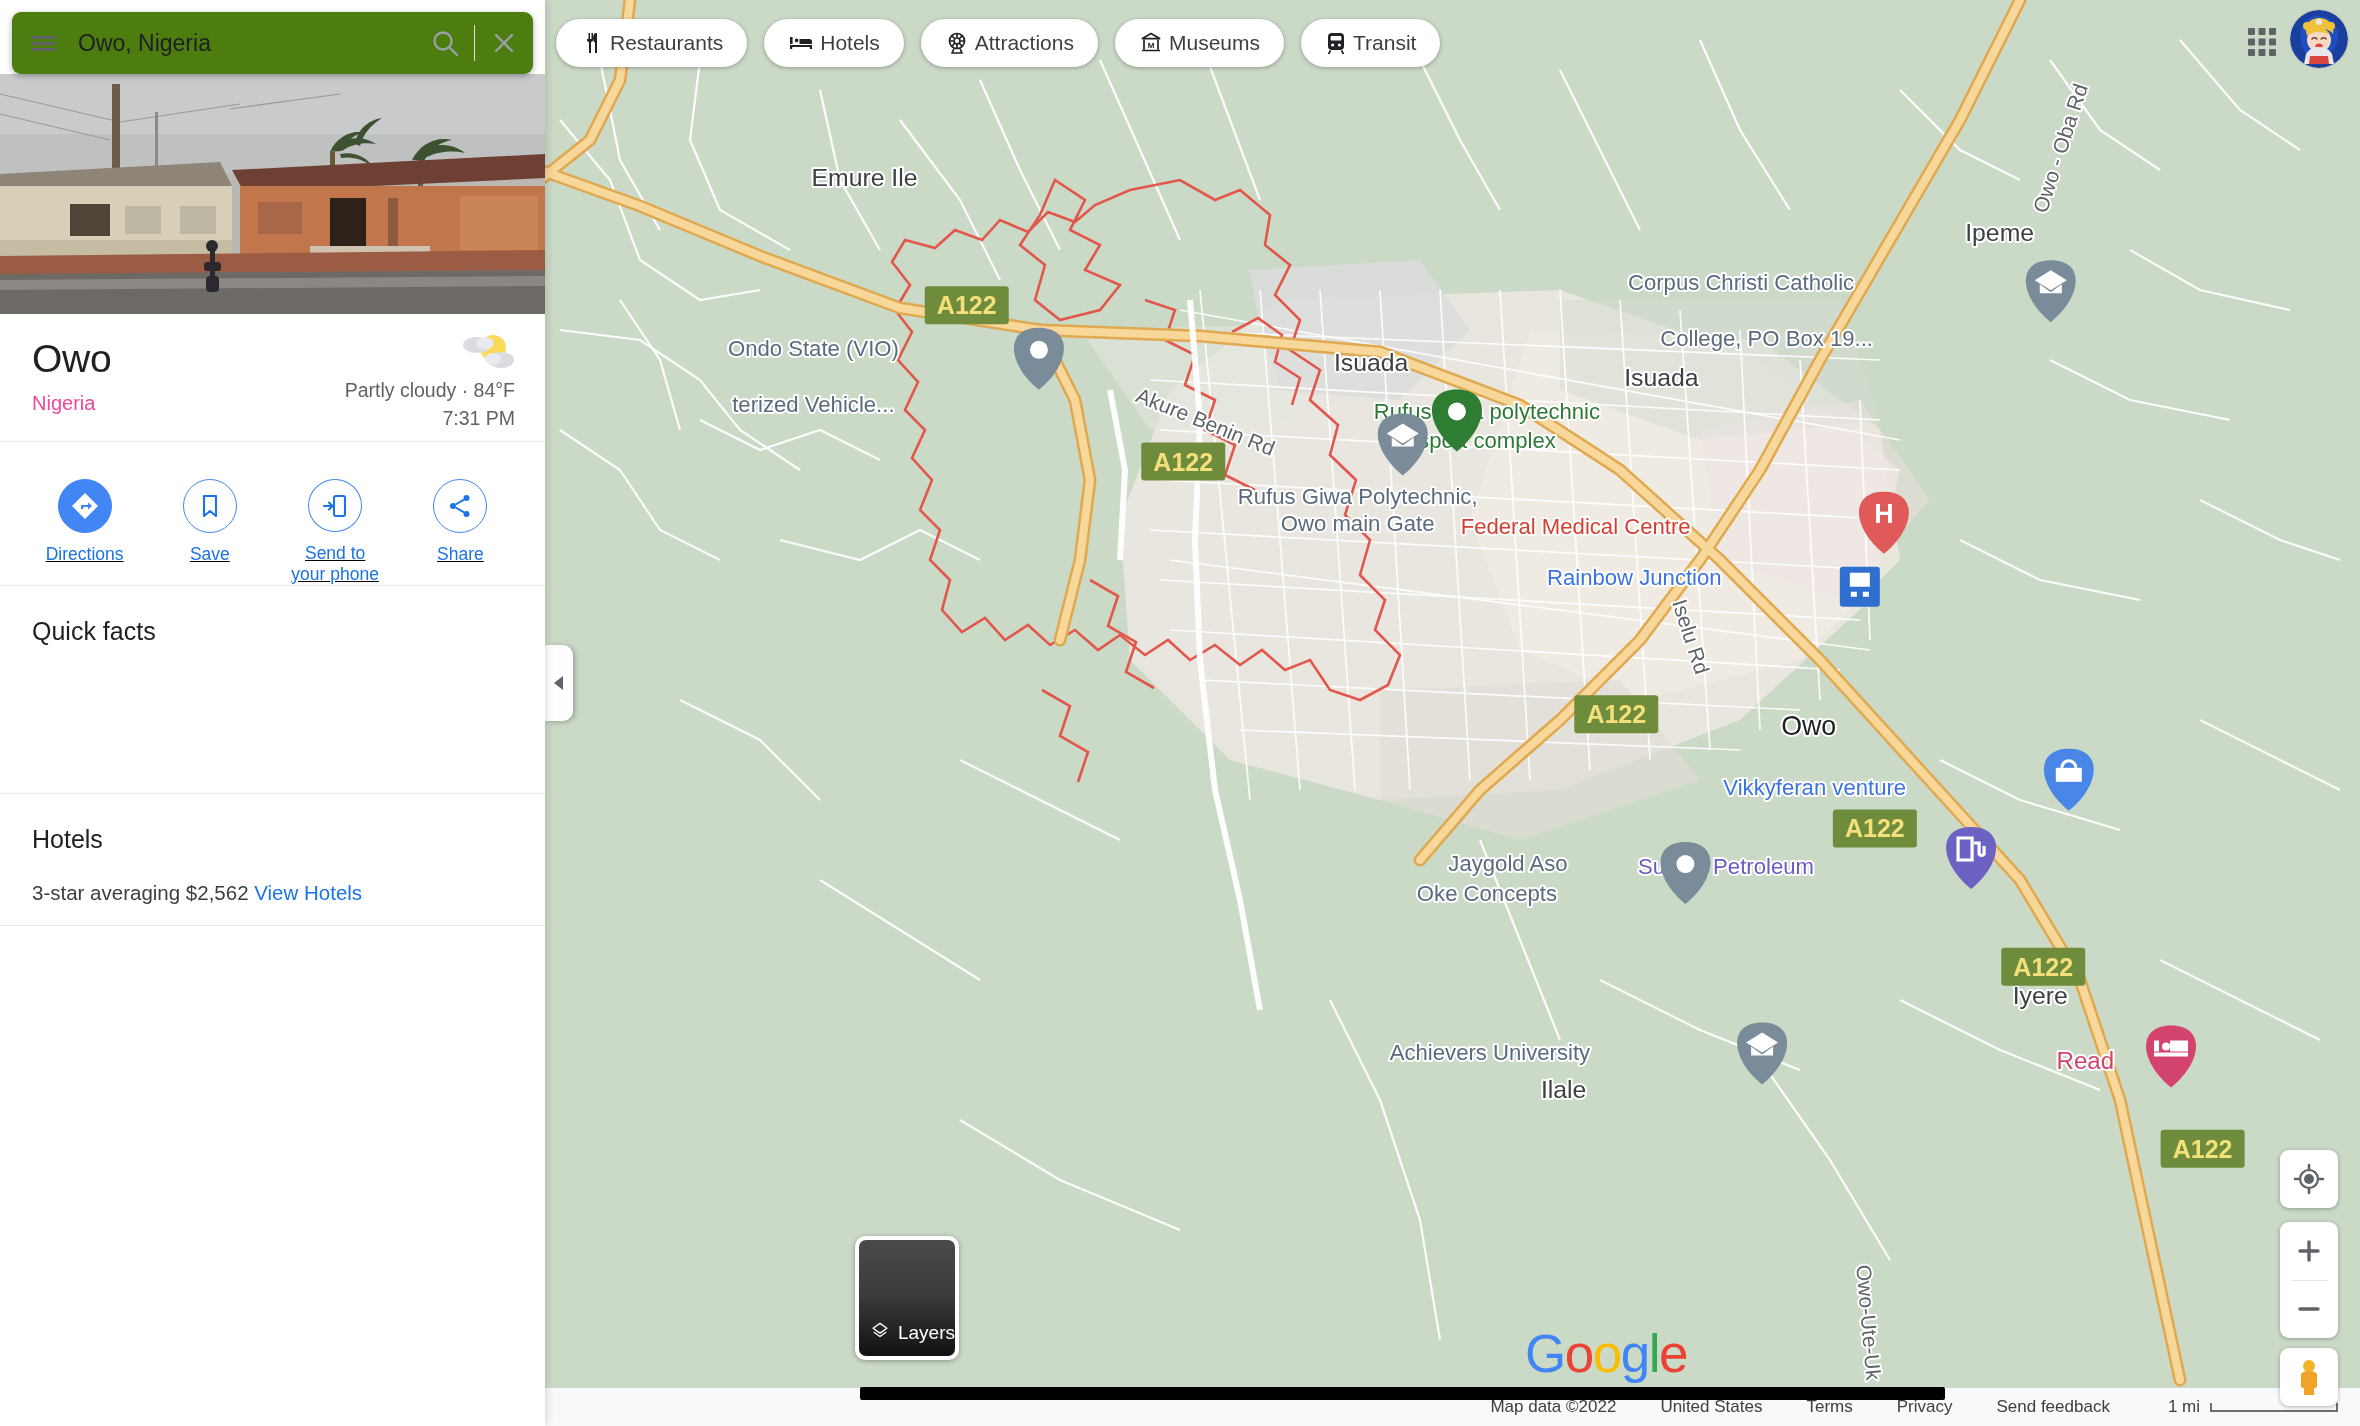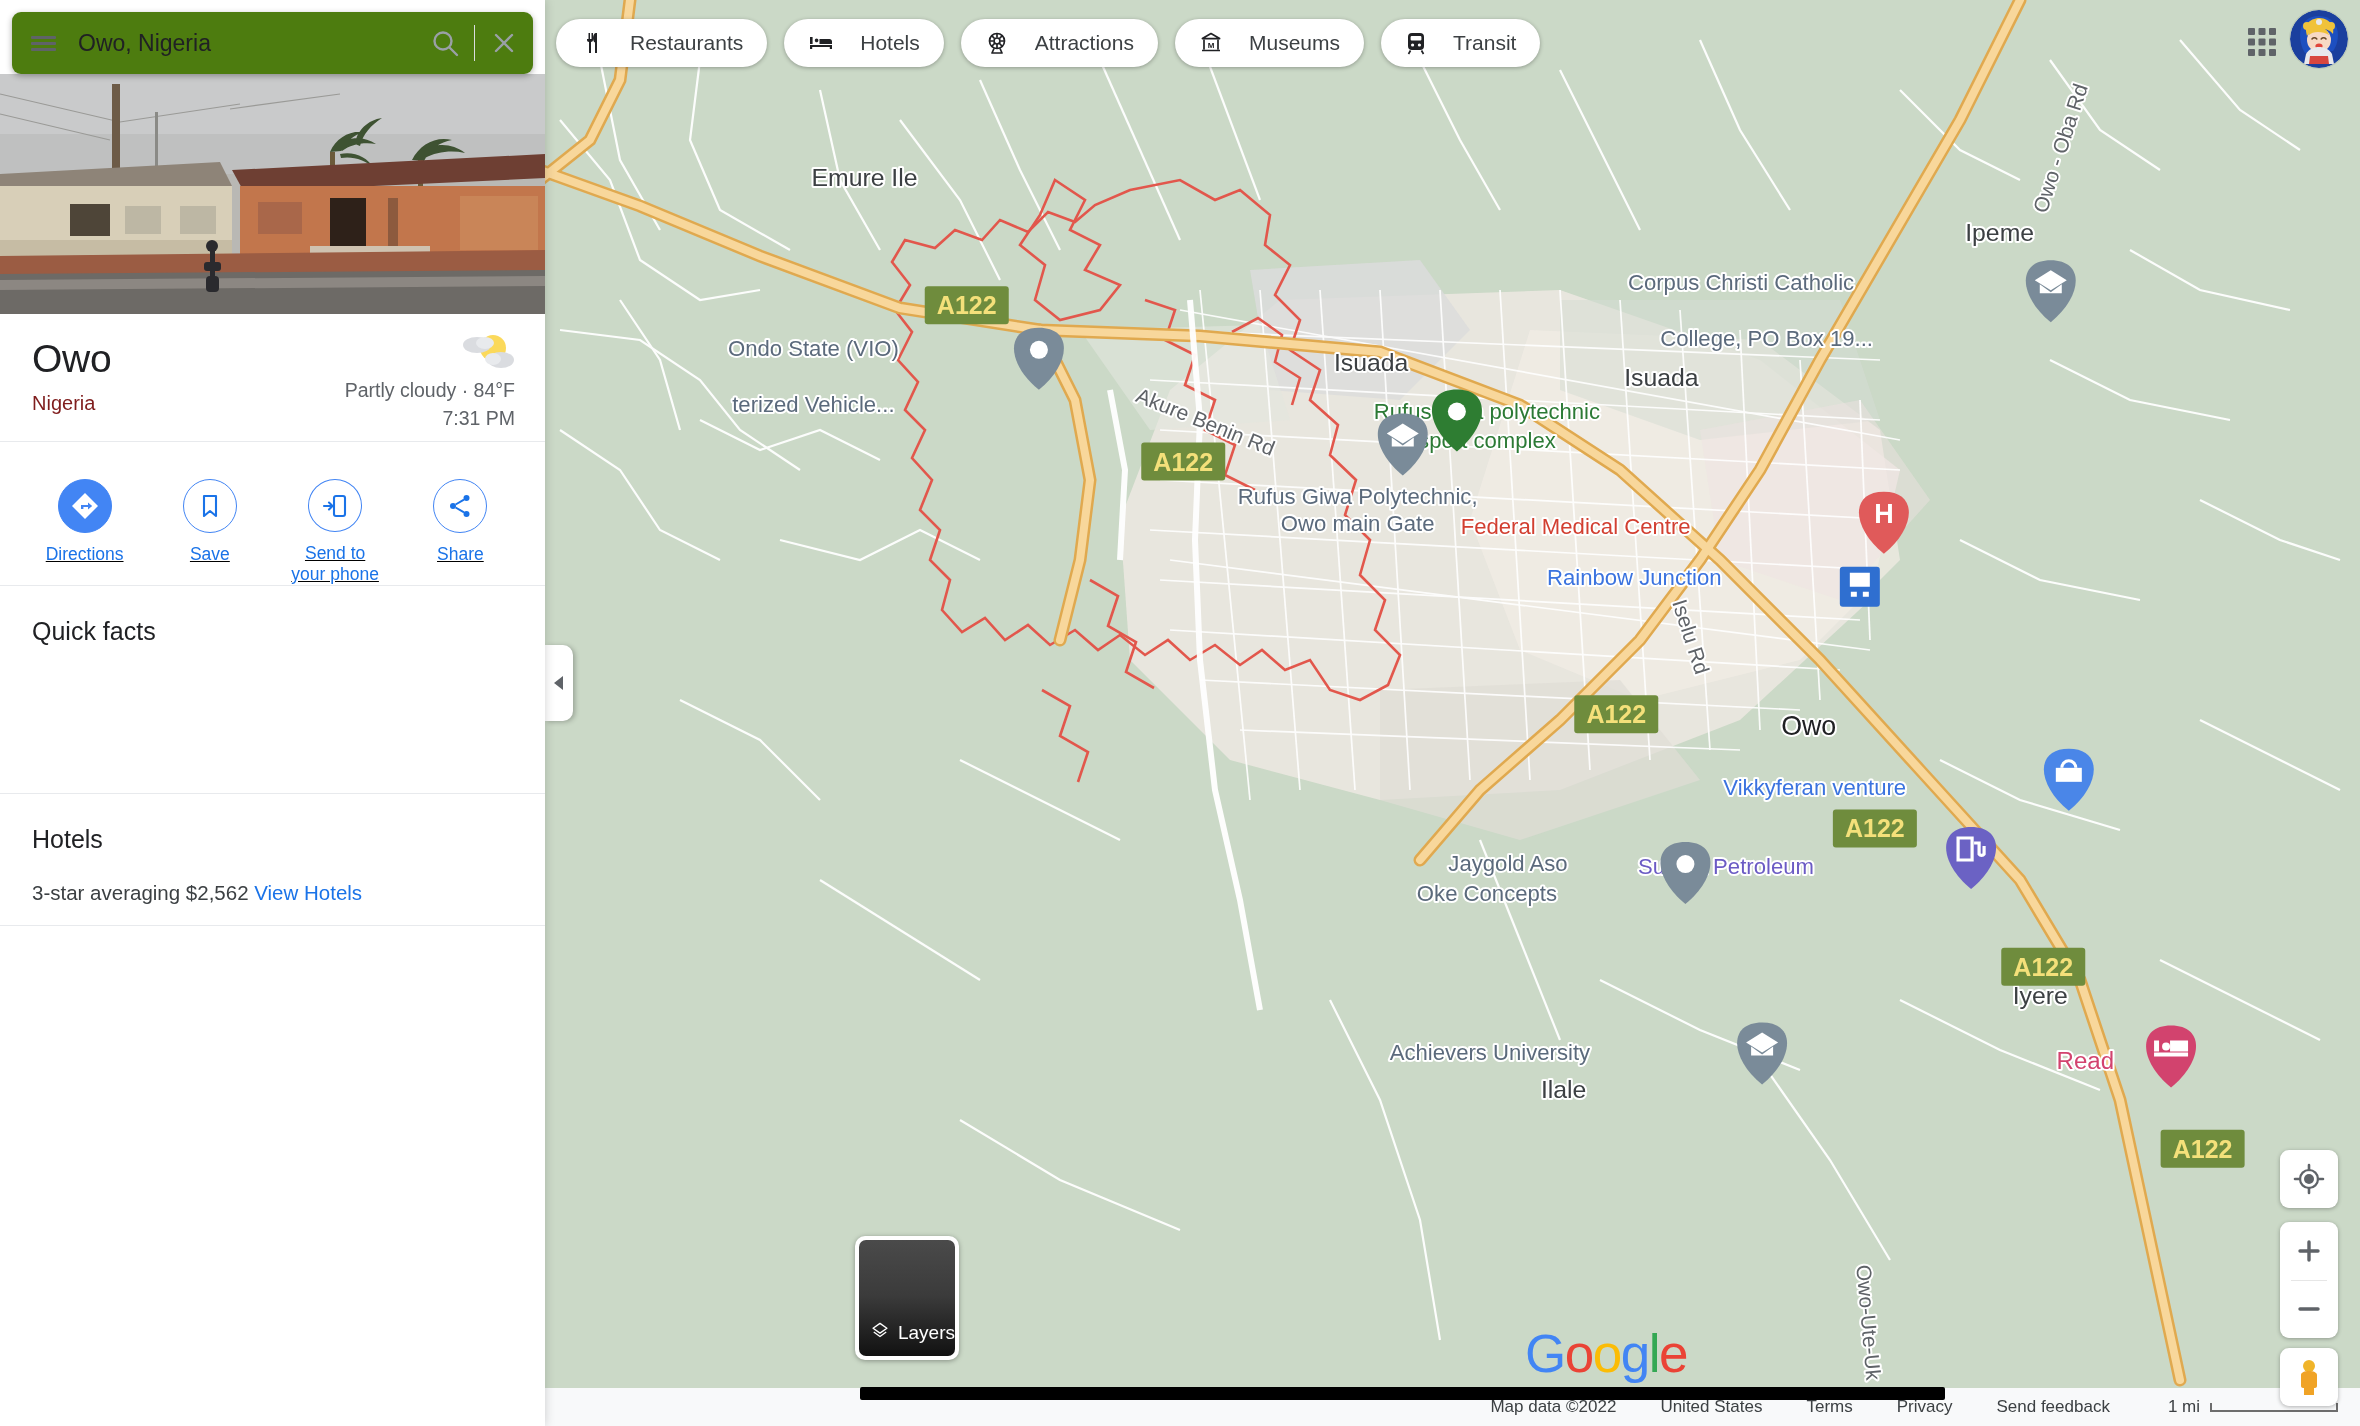--- a/index.html
+++ b/index.html
@@ -42,21 +42,21 @@
     box-shadow: 0 0 10px rgba(0,0,0,.18);
   }
   #hero {
     position: absolute; left: 0; top: 74px; width: 545px; height: 240px;
     overflow: hidden; background: #6b5147;
   }
   #hero svg { display:block; }
 
   #place-head { position: absolute; top: 314px; left: 0; width: 545px; padding: 22px 32px 0 32px; }
   #place-title { font-size: 39px; font-weight: 400; color: #202124; letter-spacing: -0.3px; line-height: 46px; }
-  #place-sub { font-size: 20px; color: #7f1d1d; margin-top: 10px; }
+  #place-sub { font-size: 20px; color: #ec4899; margin-top: 10px; }
   #weather { position: absolute; right: 30px; top: 18px; text-align: right; }
   #weather-icon { height: 40px; margin-bottom: 4px; display:flex; justify-content:flex-end;}
   .wx-line { font-size: 19.5px; color: #5f6368; line-height: 28px; }
 
   #divider1 { position: absolute; top: 441px; left: 0; width: 545px; height: 1px; background: #e8eaed; }
 
   
   #actions {
     position: absolute; top: 441px; left: 0; width: 545px; height: 144px;
     display: flex; padding: 0 22px;
@@ -84,21 +84,21 @@
   #hotels { position: absolute; top: 793px; left: 0; width: 545px; padding: 32px 32px 0 32px; }
   #hotels-line { margin-top: 27px; font-size: 20.5px; color: #3c4043; }
   #hotels-line .view { color: #1a73e8; cursor: pointer; }
   #divider4 { position: absolute; top: 925px; left: 0; width: 545px; height: 1px; background: #e8eaed; }
 
   
   #chips { position: absolute; left: 556px; top: 19px; display: flex; gap: 17px; z-index: 25; }
   .chip {
     height: 48px; background: #fff; border-radius: 24px;
     box-shadow: 0 1px 4px rgba(0,0,0,.3);
-    display: flex; align-items: center; gap: 26px;
+    display: flex; align-items: center; gap: 6px;
     padding: 0 24px; cursor: pointer;
     font-size: 21px; color: #3c4043; white-space: nowrap;
   }
   .chip svg { flex: none; }
 
   
   #apps-btn { position: absolute; right: 76px; top: 20px; width: 44px; height: 44px; z-index: 25; cursor:pointer; display:flex;align-items:center;justify-content:center;}
   #avatar { position: absolute; right: 12px; top: 10px; width: 58px; height: 58px; border-radius: 50%; z-index: 25; cursor:pointer; overflow:hidden; box-shadow:0 0 0 1px rgba(0,0,0,.08);}
 
   

